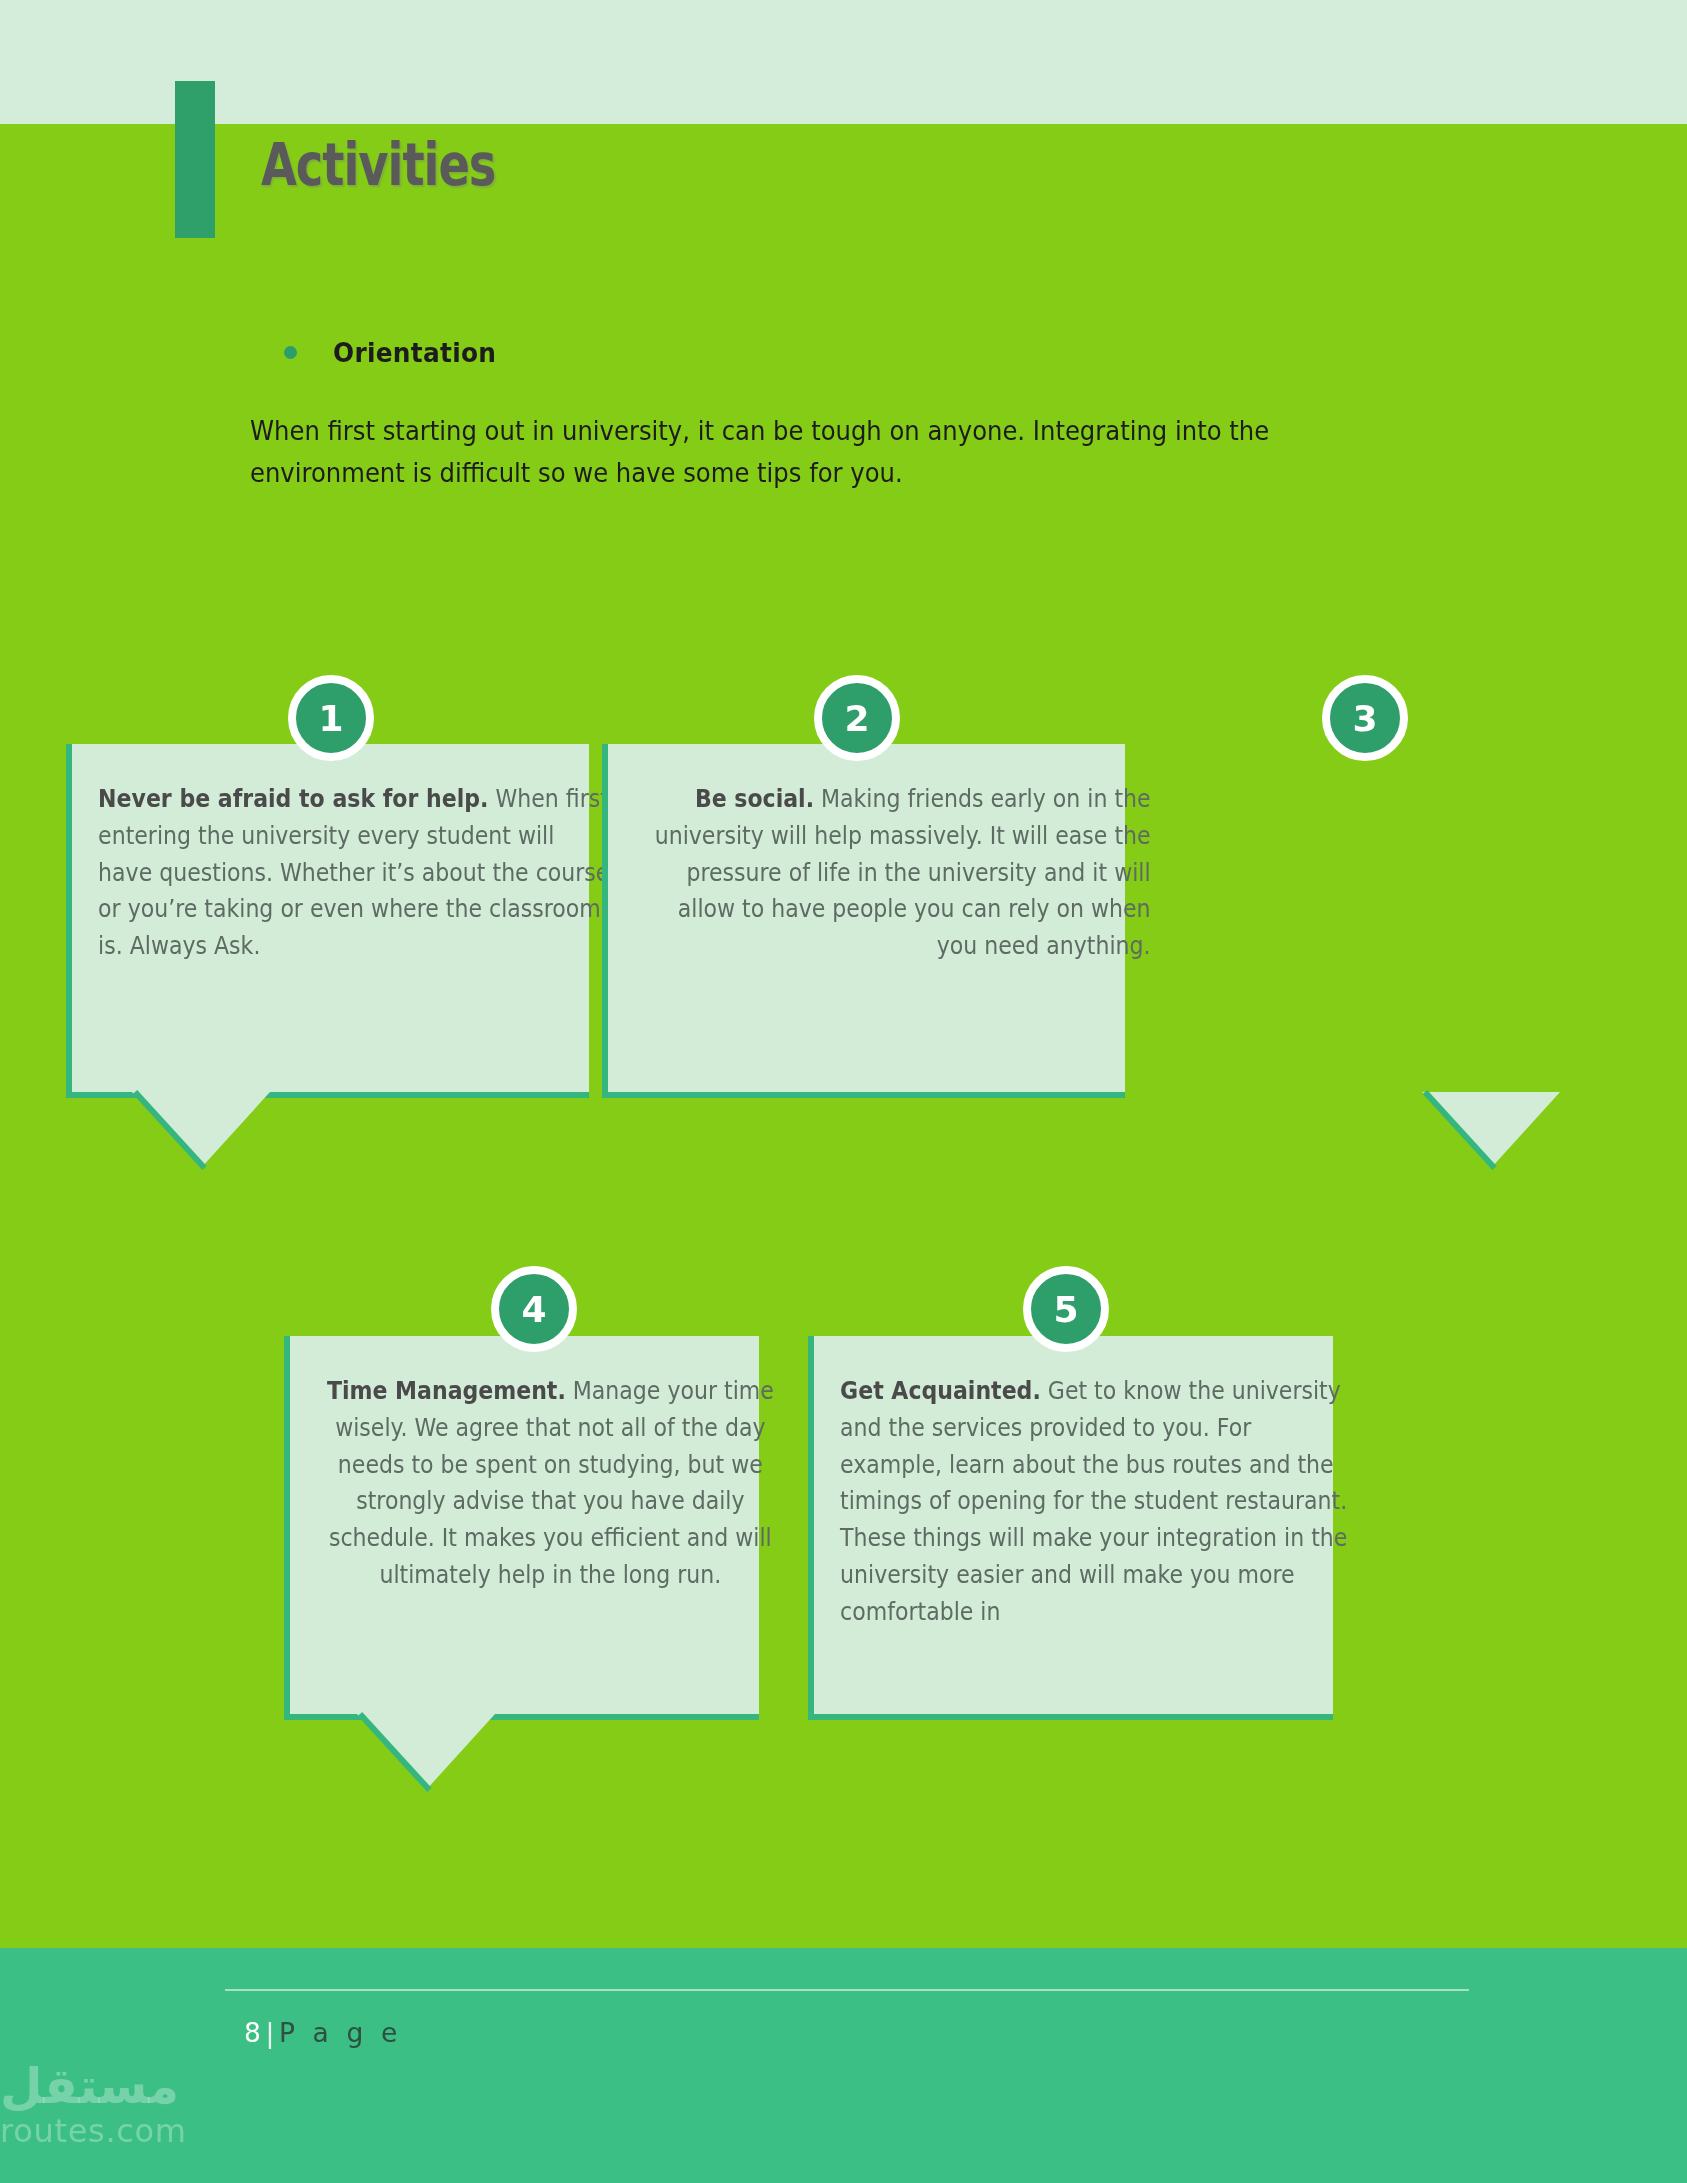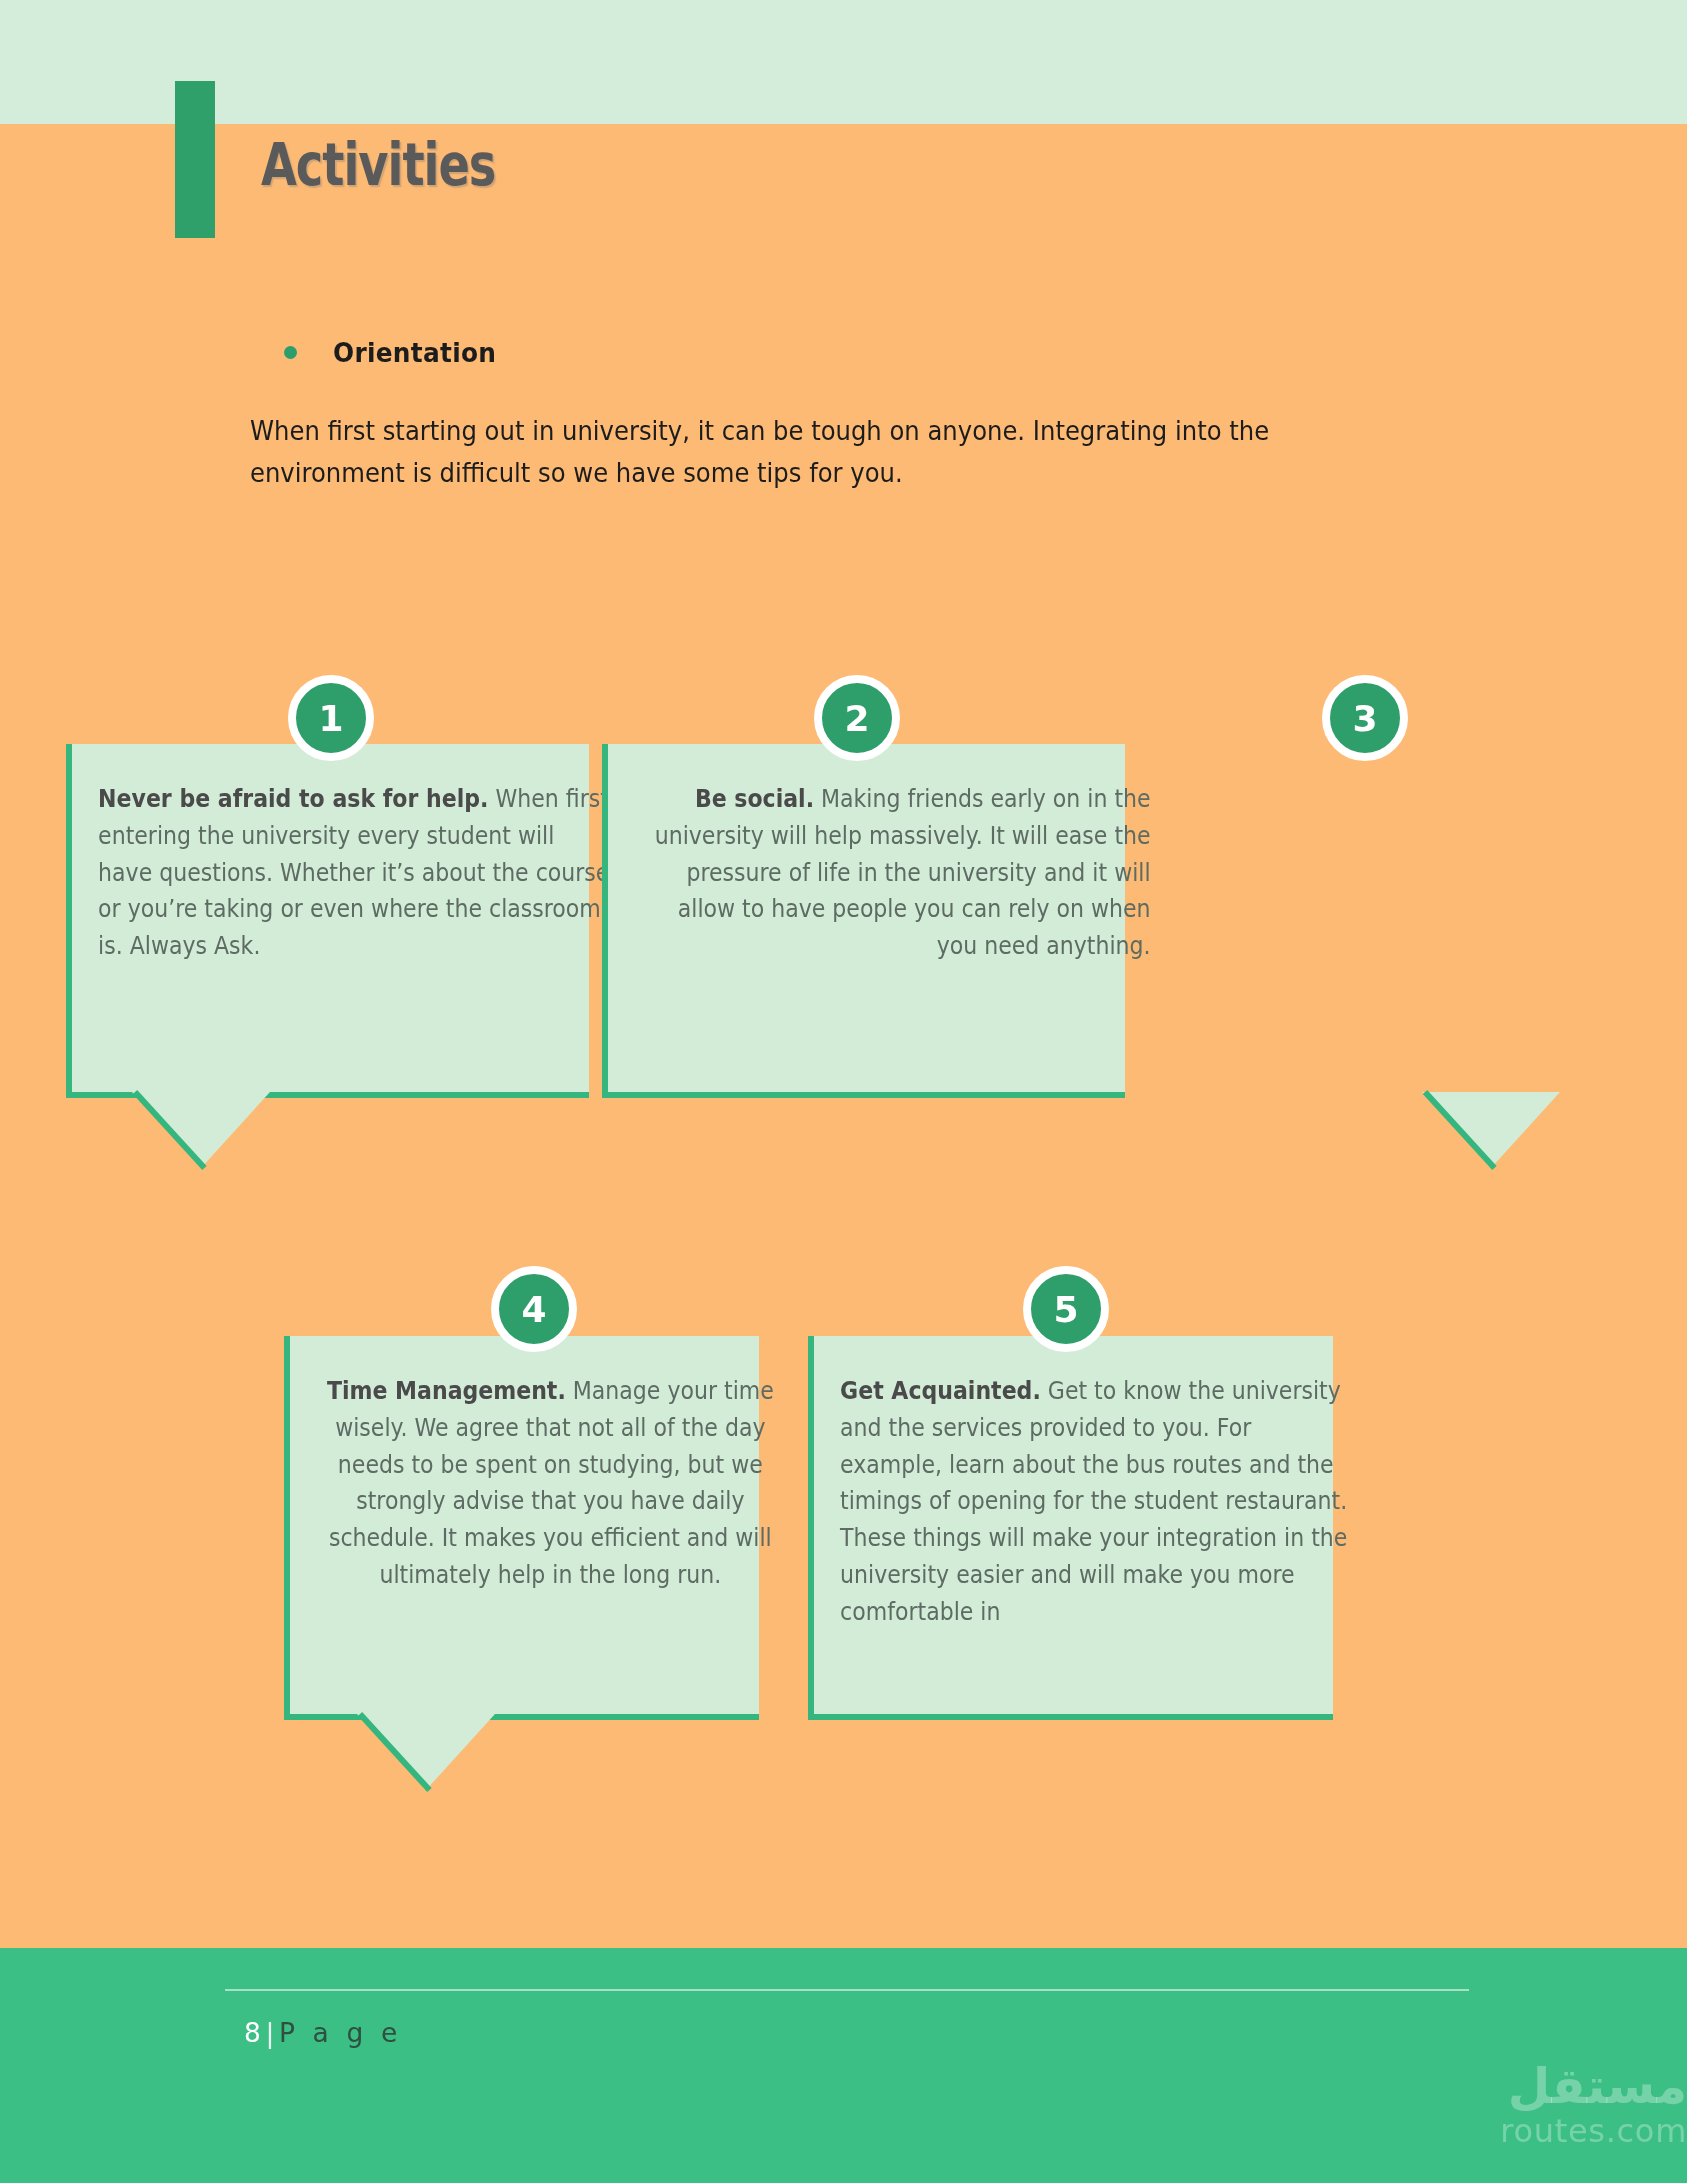--- a/index.html
+++ b/index.html
@@ -12,21 +12,21 @@
     height: 2183px;
     position: relative;
     font-family: "Liberation Sans", sans-serif;
     overflow: hidden;
   }
 
   
   .page {
     position: absolute;
     inset: 0;
-    background: #fdba74;
+    background: #84cc16;
   }
 
   
   .header-band {
     position: absolute;
     left: 0;
     top: 0;
     width: 1687px;
     height: 124px;
     background: #d4edda;
@@ -184,21 +184,21 @@
   .footer-page .pg-sep { color: #e8f7ef; }
   .footer-page .pg-word { color: #2f4f40; }
 
   .watermark {
     position: absolute;
     left: 0;
     bottom: 36px;
     width: 1687px;
     display: flex;
     flex-direction: column;
-    align-items: flex-end;
+    align-items: flex-start;
     gap: 4px;
     pointer-events: none;
   }
   .wm-ar {
     font-family: "DejaVu Sans", sans-serif;
     font-size: 49px;
     font-weight: bold;
     color: rgba(255,255,255,0.30);
     line-height: 1;
     direction: rtl;

